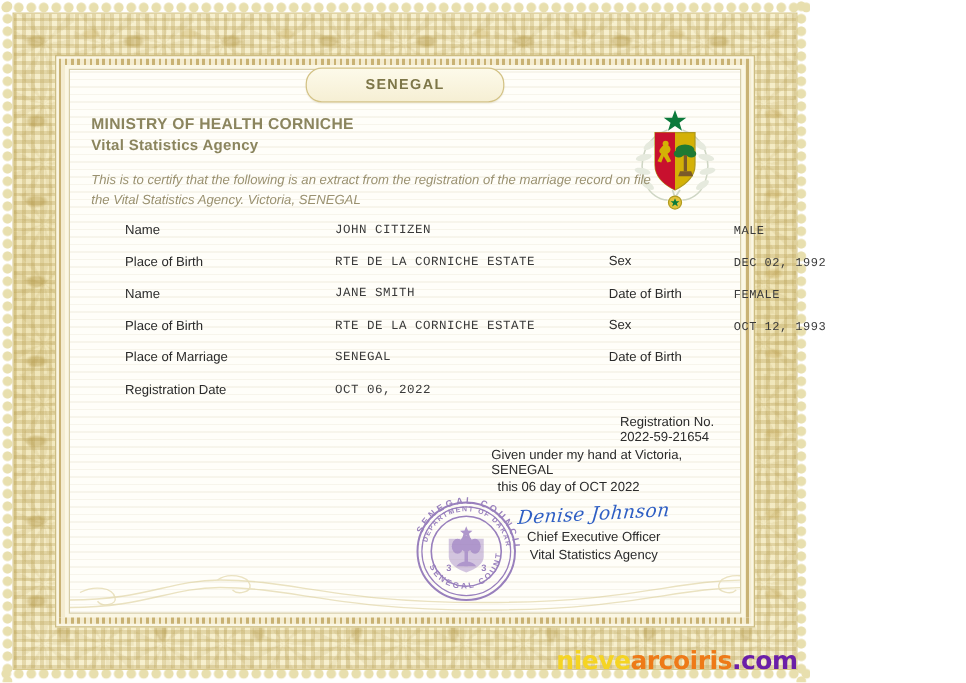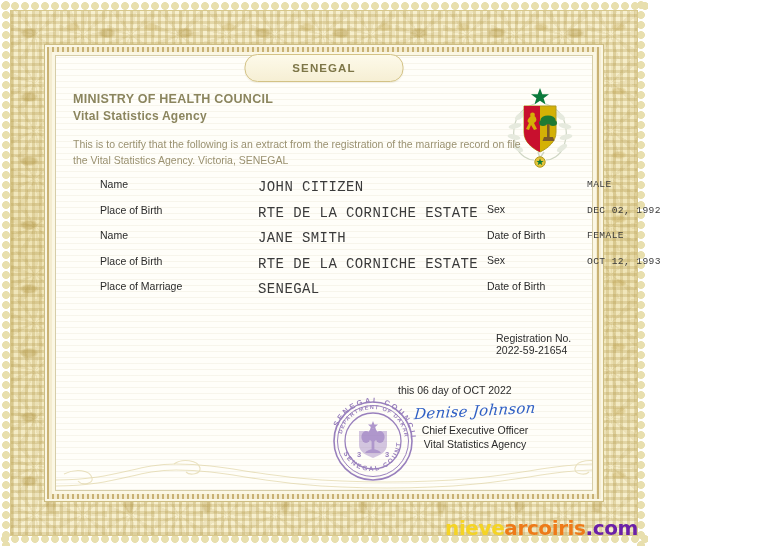--- a/index.html
+++ b/index.html
@@ -140,38 +140,38 @@
   }
   .ministry{
     position:absolute;left:7px;top:25px;
     font-size:12.5px;font-weight:bold;letter-spacing:.25px;
     color:#8b855e;line-height:17px;
   }
   .ministry .sub{font-size:12px;}
 
   .certify{
     position:absolute;left:7px;top:70px;width:455px;
-    font-size:10.5px;color:#9a9170;line-height:16px;
+    font-size:10.5px;color:#9a9170;line-height:16px;font-style:italic;
   }
 
   
   .rows{
     position:absolute;left:0px;top:112px;width:645px;
   }
   .row{
     position:relative;height:25.5px;
   }
   .lbl{
     position:absolute;left:34px;top:0;
     font-size:10.5px;color:#2b2b2b;font-weight:normal;
   }
   .val{
-    position:absolute;left:192px;top:1px;
+    position:absolute;left:202px;top:1px;
     font-family:"Liberation Mono", monospace;
-    font-size:14px;color:#3a3a3a;letter-spacing:.4px;
+    font-size:10px;color:#3a3a3a;letter-spacing:.4px;
   }
   .lbl2{
     position:absolute;left:421px;top:0;
     font-size:10.5px;color:#2b2b2b;margin-top:25px;
   }
   .val2{
     position:absolute;left:521px;top:1px;
     font-family:"Liberation Mono", monospace;
     font-size:9.6px;color:#3a3a3a;letter-spacing:.4px;
   }
@@ -303,21 +303,21 @@
       </g>
       <path d="M43 40 h2.6 v13 h-2.6 z" fill="#7a5a2a"></path>
       <path d="M40 53 h9 l1.5 4 h-12 z" fill="#7a5a2a"></path>
 
       <path d="M34 68 l2 6 4-6" fill="none" stroke="#cfd6c4" stroke-width="1.4"></path>
       <circle cx="36" cy="78" r="5.2" fill="#e4c33a" stroke="#b09a1e" stroke-width="1"></circle>
       <polygon points="36,74.5 37,77 39.6,77 37.5,78.6 38.3,81.2 36,79.6 33.7,81.2 34.5,78.6 32.4,77 35,77" fill="#0b7a3b"></polygon>
     </svg>
 
     <div class="ministry">
-      <div>MINISTRY OF HEALTH COUNCIL</div>
+      <div>MINISTRY OF HEALTH CORNICHE</div>
       <div class="sub">Vital Statistics Agency</div>
     </div>
 
     <div class="certify">
       <div>This is to certify that the following is an extract from the registration of the marriage record on file</div>
       <div>the Vital Statistics Agency. Victoria, SENEGAL</div>
     </div>
 
     <div class="rows">
       <div class="row">
@@ -341,23 +341,28 @@
       <div class="row">
         <span class="lbl">Place of Birth</span>
         <span class="val">RTE DE LA CORNICHE ESTATE</span>
         <span class="lbl2">Date of Birth</span>
         <span class="val2">OCT 12, 1993</span>
       </div>
       <div class="row">
         <span class="lbl">Place of Marriage</span>
         <span class="val">SENEGAL</span>
       </div>
+      <div class="row">
+        <span class="lbl">Registration Date</span>
+        <span class="val">OCT 06, 2022</span>
+      </div>
     </div>
 
     <div class="regno">Registration No. 2022-59-21654</div>
+    <div class="given">Given under my hand at Victoria, SENEGAL</div>
     <div class="dayof">this 06 day of OCT 2022</div>
 
     <svg class="seal" viewBox="0 0 96 88">
       <defs>
         <path id="arcTop" d="M 10 46 A 38 38 0 0 1 86 46"></path>
         <path id="arcTop2" d="M 16 46 A 32 32 0 0 1 80 46"></path>
         <path id="arcBot" d="M 16 46 A 30 30 0 0 0 76 46"></path>
       </defs>
       <g stroke="#8b6fb5" fill="none">
         <circle cx="48" cy="46" r="39" stroke-width="1.6"></circle>

